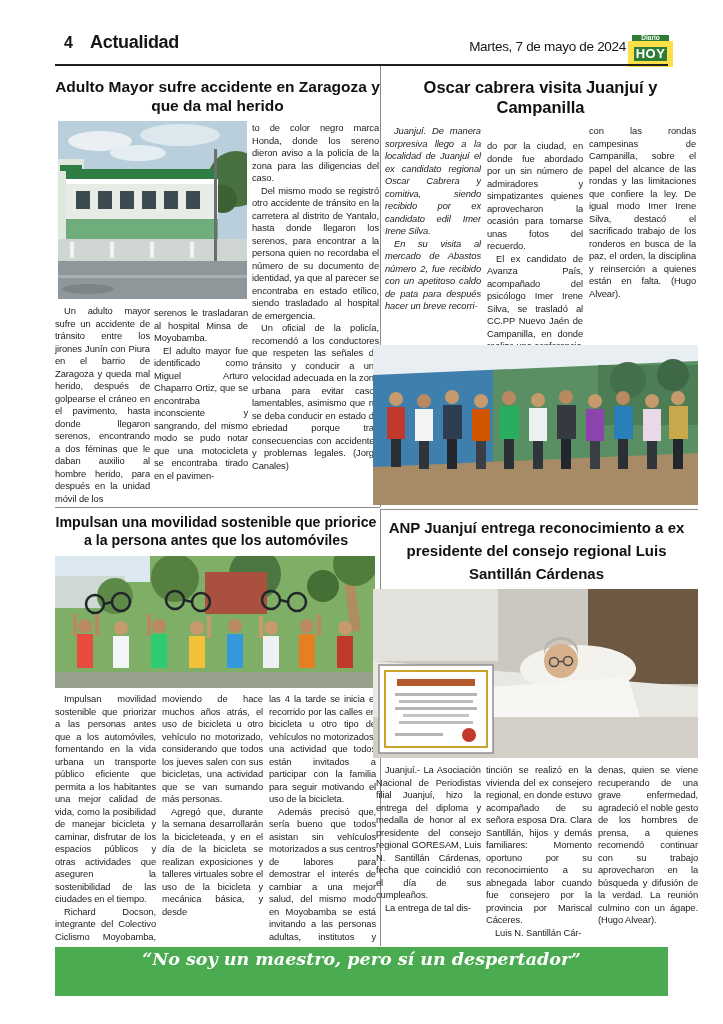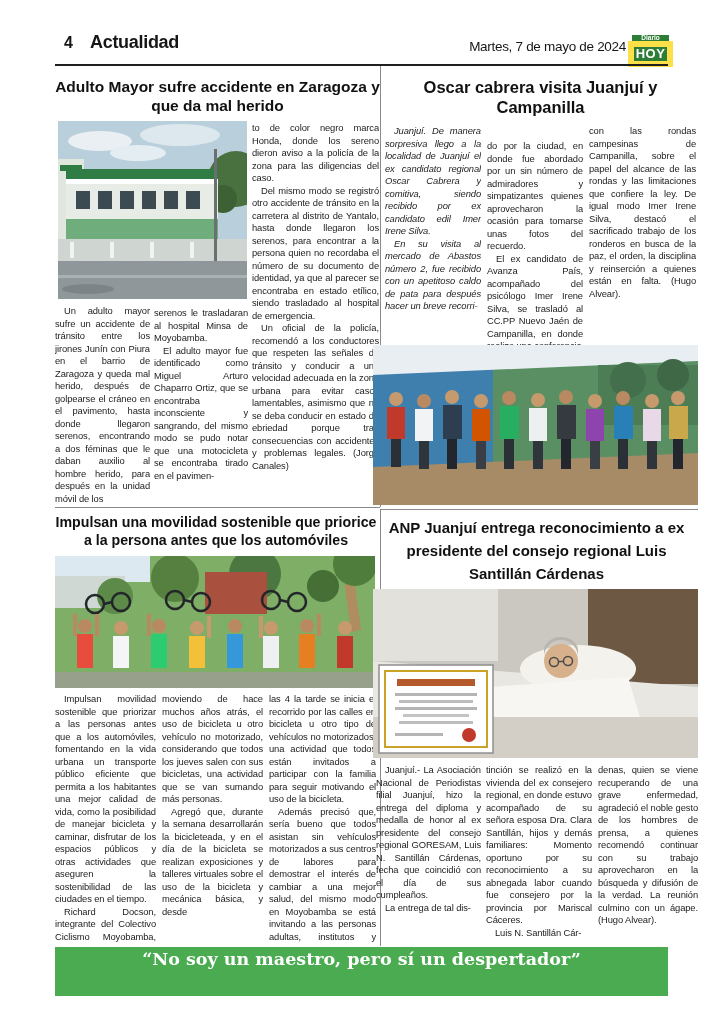--- a/index.html
+++ b/index.html
@@ -59,21 +59,21 @@
 
   
   .photo { overflow:hidden; }
   .photo svg { display:block; }
   .a1-photo { left:58px;  top:121px; width:189px; height:178px; }
   .a2-photo { left:373px; top:345px; width:325px; height:160px; }
   .a3-photo { left:55px;  top:556px; width:320px; height:132px; }
   .a4-photo { left:373px; top:589px; width:325px; height:169px; }
 
   
-  .banner { left:55px; top:947px; width:613px; height:49px; display:flex; justify-content:center; }
+  .banner { left:55px; top:947px; width:613px; height:49px; display:flex; justify-content:center;font-style:italic; }
   .banner-quote { font-family:"DejaVu Serif", serif; font-weight:bold; color:#ffffff;
                   font-size:17.5px; margin-top:2px; }
 </style>
 </head>
 <body>
 
 <div class="abs page-num">4</div>
 <div class="abs section-title">Actualidad</div>
 <div class="abs date">Martes, 7 de mayo de 2024</div>
 <div class="abs logo" style="background: rgb(46, 125, 54);">

